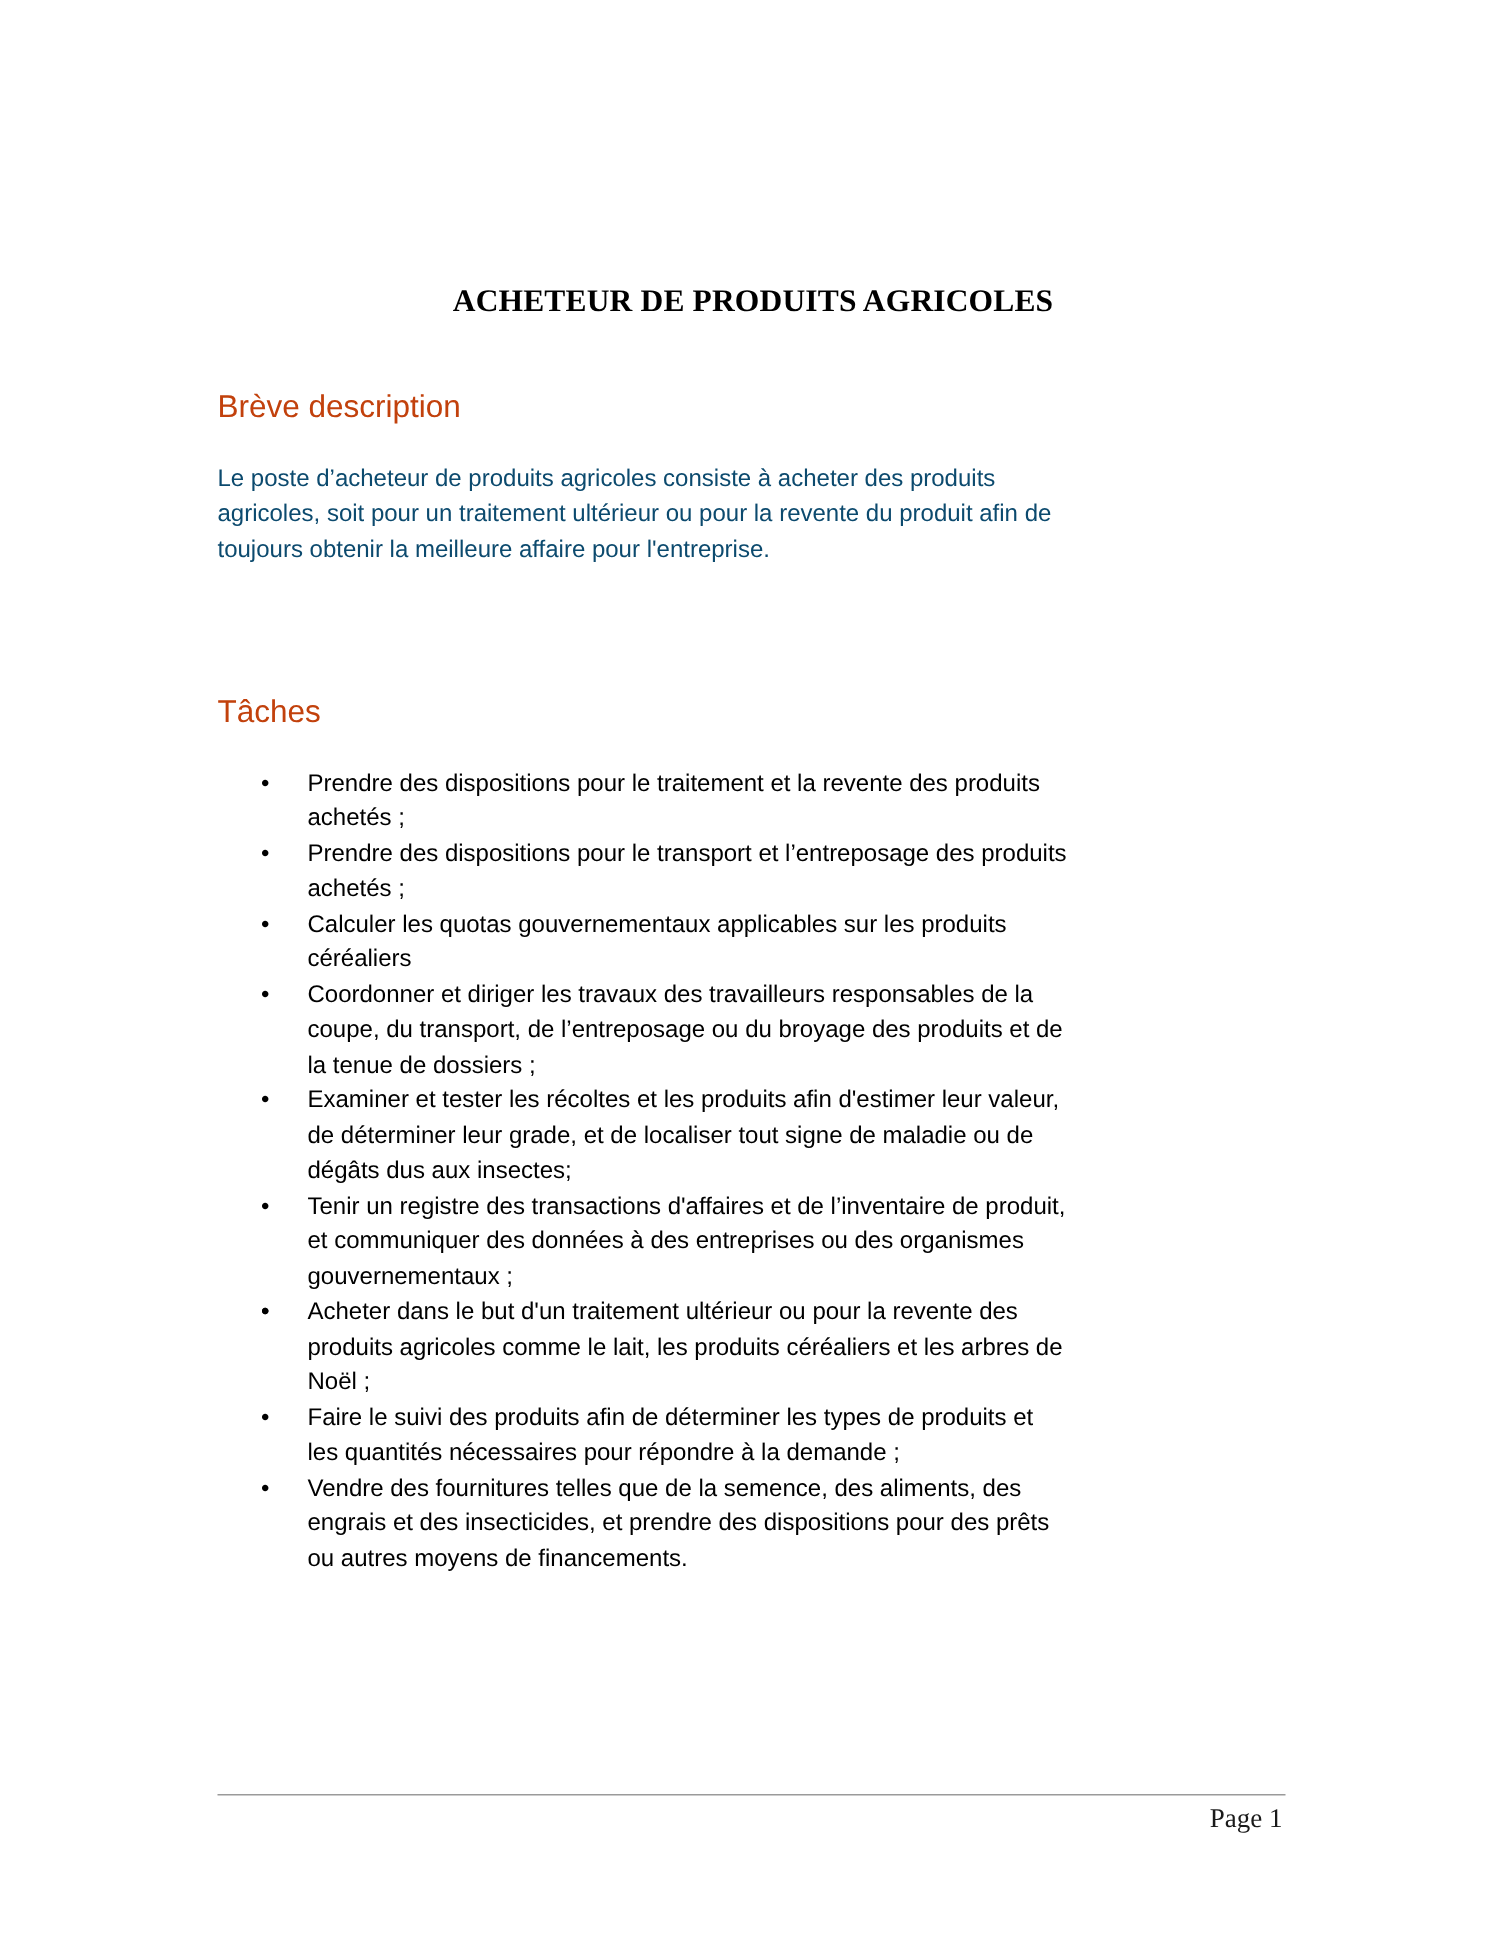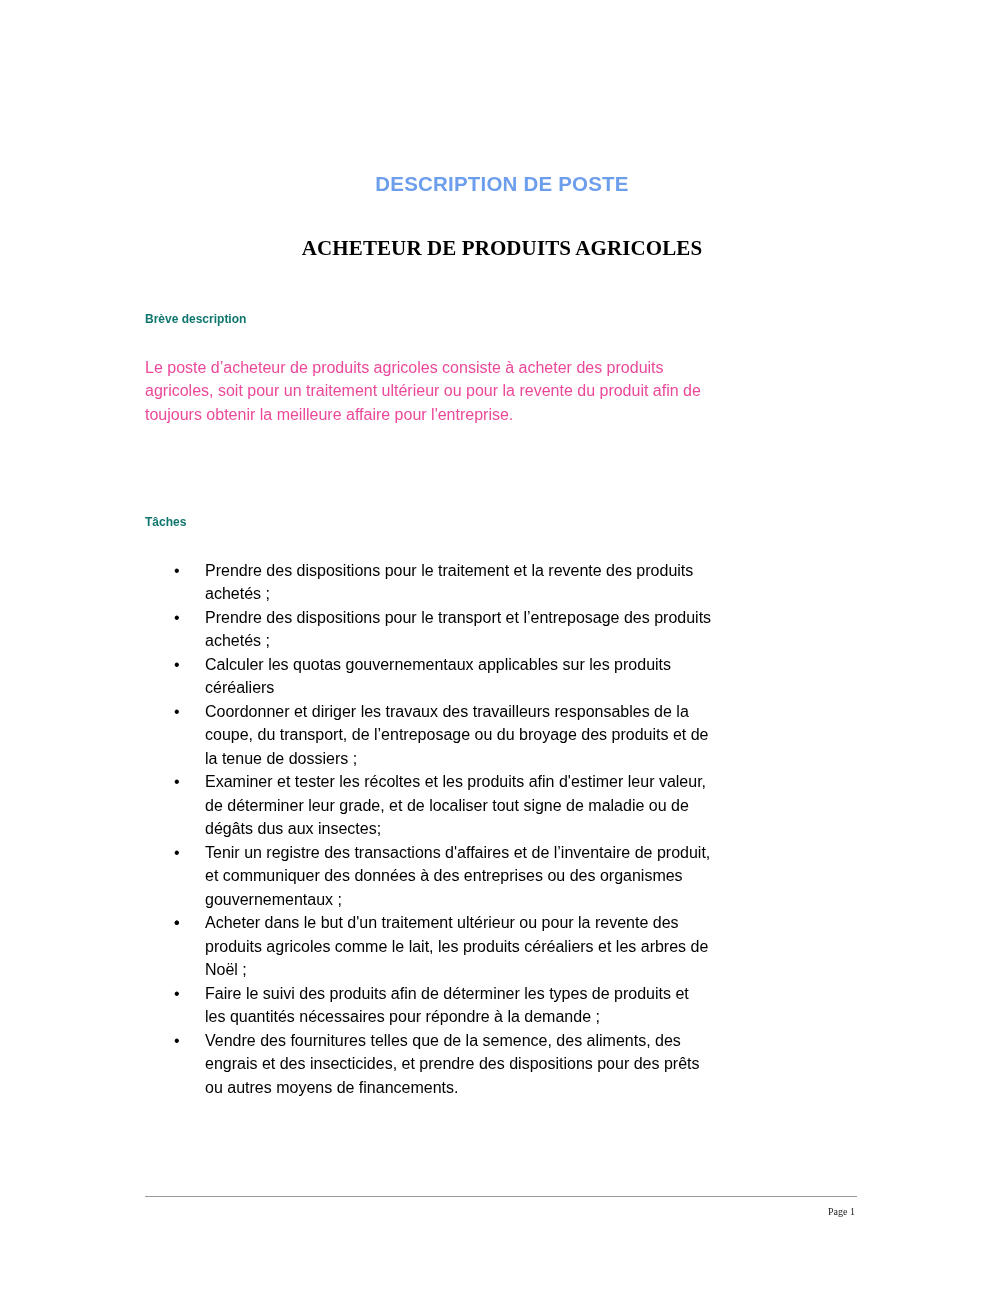--- a/index.html
+++ b/index.html
@@ -62,31 +62,31 @@
     line-height: 28px;
     padding-left: 2px;
     font-family: Liberation Serif, serif;
   }
 
   .section {
     margin-top: 46px;
   }
 
   .section-heading {
-    font-size: 12px;
-    font-weight: bold;
-    color: #0f766e;
+    font-size: 21px;
+    font-weight: normal;
+    color: #c2410c;
     line-height: 23.5px;
     margin: 0;
   }
 
   .section-paragraph {
     font-size: 16px;
     font-weight: normal;
-    color: #ec4899;
+    color: #0c4a6e;
     line-height: 23.5px;
     margin: 24px 0 16px 0;
     width: 575px;
   }
 
   .section.tasks {
     margin-top: 85px;
   }
 
   .task-list {
@@ -125,38 +125,37 @@
   .footer-rule {
     border: 0;
     border-top: 1px solid #9a9a9a;
     margin: 0;
     width: 712px;
     height: 0;
   }
 
   .footer-text {
     font-family: "Liberation Serif", serif;
-    font-size: 10px;
+    font-size: 18px;
     color: #1a1a1a;
     text-align: right;
     margin: 6px 0 0 0;
     line-height: 18px;
     padding-right: 2px;
   }
 </style>
 </head>
 <body>
 
 <div class="page">
 
   <div class="page-header"></div>
 
   <div class="doc-body">
 
-    <h1 class="doc-title">DESCRIPTION DE POSTE</h1>
 
     <h2 class="doc-subtitle">ACHETEUR DE PRODUITS AGRICOLES</h2>
 
     <div class="section">
       <h3 class="section-heading">Brève description</h3>
       <p class="section-paragraph">Le poste d’acheteur de produits agricoles consiste à acheter des produits agricoles, soit pour un traitement ultérieur ou pour la revente du produit afin de toujours obtenir la meilleure affaire pour l'entreprise.</p>
     </div>
 
     <div class="section tasks">
       <h3 class="section-heading">Tâches</h3>

